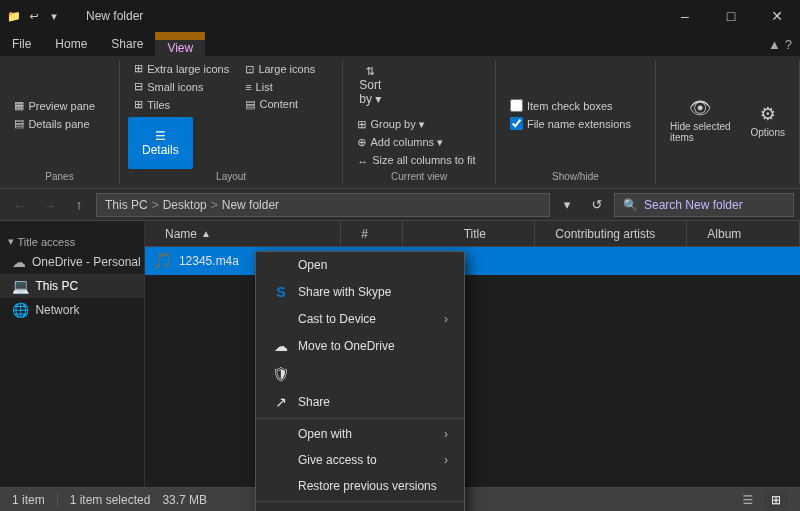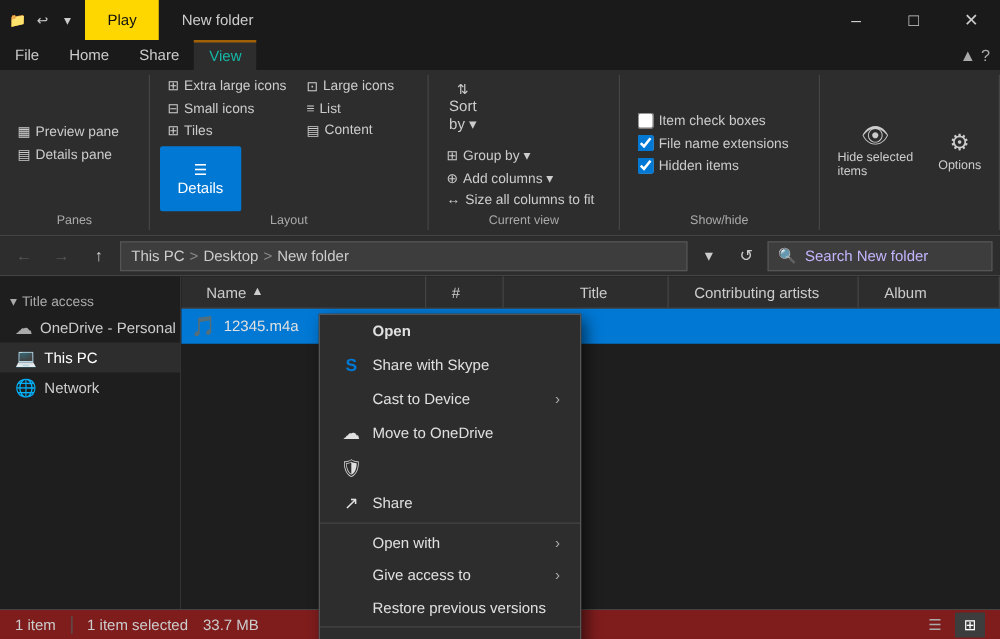--- a/index.html
+++ b/index.html
@@ -76,22 +76,22 @@
     .ribbon-tab {
       padding: 0 12px;
       font-size: 12px;
       color: #ccc;
       display: flex; align-items: center;
       cursor: pointer;
       height: 100%;
     }
     .ribbon-tab.active {
       background: #2d2d2d;
-      color: #14b8a6;
-      border-top: 2px solid #a16207;
+      color: #f0abfc;
+      border-top: 8px solid #a16207;
     }
     #ribbon-content {
       display: flex;
       align-items: stretch;
       padding: 4px 0;
       min-height: 72px;
     }
     .ribbon-group {
       display: flex;
       flex-direction: column;
@@ -299,21 +299,21 @@
     .ctx-item {
       display: flex;
       align-items: center;
       padding: 6px 16px;
       font-size: 12px;
       color: #e0e0e0;
       cursor: pointer;
       gap: 8px;
       white-space: nowrap;
     }
-    .ctx-item.bold { font-weight: bold; }
+    .ctx-item.bold { font-weight: normal; }
     .ctx-separator {
       height: 1px;
       background: #444;
       margin: 2px 0;
     }
     .ctx-item .ctx-arrow {
       margin-left: auto;
       color: #aaa;
     }
     .ctx-item .ctx-icon {
@@ -322,21 +322,21 @@
       font-size: 14px;
     }
 
     
     #status-bar {
       position: fixed;
       bottom: 0;
       left: 0;
       width: 800px;
       height: 24px;
-      background: #7f1d1d;
+      background: #404040;
       border-top: 1px solid #444;
       display: flex;
       align-items: center;
       padding: 0 12px;
       font-size: 12px;
       color: #ccc;
       gap: 12px;
     }
     .status-sep { width: 1px; height: 14px; background: #555; }
     .status-right {
@@ -362,21 +362,20 @@
   </style>
 </head>
 <body>
 
 <div id="title-bar">
   <div class="quick-access-icons">
     <div class="title-icon yellow">📁</div>
     <div class="title-icon white">↩</div>
     <div class="title-icon white">▾</div>
   </div>
-  <div class="tab-play">Play</div>
   <div class="tab-folder">New folder</div>
   <div class="window-controls">
     <div class="wc-btn">–</div>
     <div class="wc-btn">□</div>
     <div class="wc-btn close">✕</div>
   </div>
 </div>
 
 <div id="ribbon">
   <div id="ribbon-tabs">
@@ -475,24 +474,20 @@
     <div class="ribbon-group group-showhide">
       <div class="ribbon-group-content">
         <div class="ribbon-col">
           <div class="ribbon-btn-small">
             <input type="checkbox" style="">
             <span>Item check boxes</span>
           </div>
           <div class="ribbon-btn-small">
             <input type="checkbox" checked="" style="">
             <span>File name extensions</span>
-          </div>
-          <div class="ribbon-btn-small">
-            <input type="checkbox" checked="" style="">
-            <span>Hidden items</span>
           </div>
         </div>
       </div>
       <div class="ribbon-group-label">Show/hide</div>
     </div>
 
     <div class="ribbon-group">
       <div class="ribbon-group-content" style="gap:8px;">
         <div class="ribbon-btn">
           <span class="icon">👁</span>

